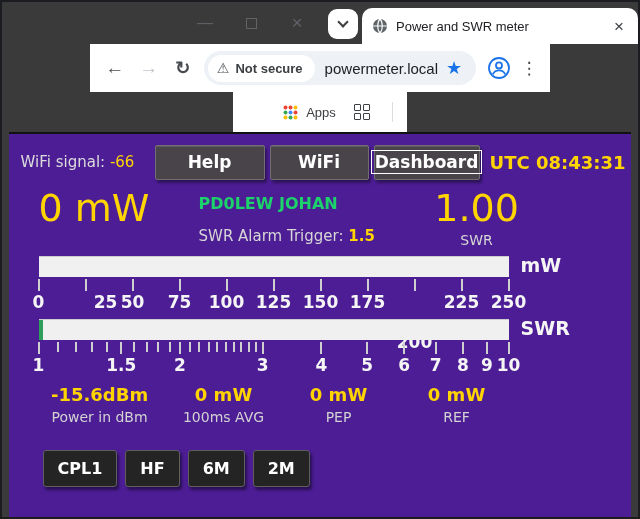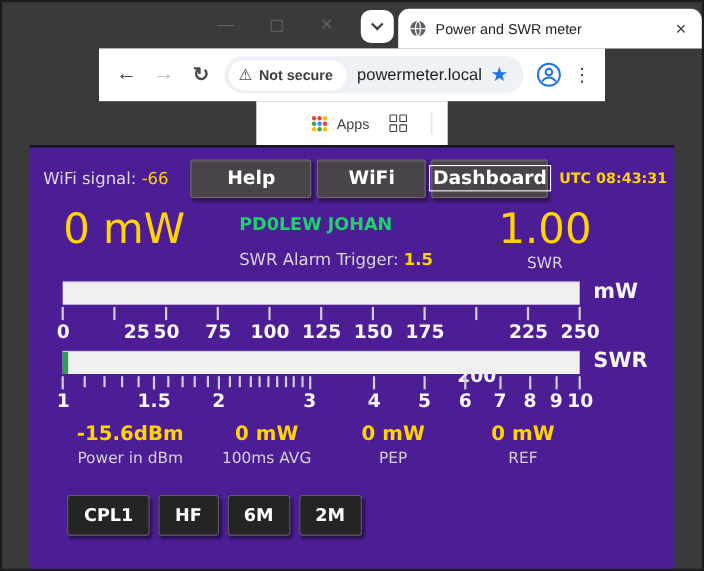--- a/index.html
+++ b/index.html
@@ -57,21 +57,21 @@
     font-family:"DejaVu Sans", sans-serif; color:#e6e6e6; overflow:hidden; }
   .hdr { display:flex; align-items:center; margin:10px 6px 0 12px; height:36px; }
   .wifi { font-size:15px; color:#dcdcdc; width:134px; flex:none; }
   .wifi b { color:#ffd400; font-weight:normal; }
   .pbtn { background:#494449; border:1px solid #716d71; border-radius:2px; color:#fff;
     font-weight:bold; font-size:17px; font-family:"DejaVu Sans",sans-serif; height:35px;
     margin-right:5px; box-shadow:2px 3px 3px rgba(0,0,0,.4), inset 0 1px 0 rgba(255,255,255,.12);
     display:flex; align-items:center; justify-content:center; }
   .pbtn.b0 { width:110px; } .pbtn.b1 { width:99px; } .pbtn.b2 { width:106px; }
   .pbtn .focusring { outline:1px solid #fff; padding:1px 3px; }
-  .utc { font-size:13px; font-weight:bold; color:#ffd400; margin-left:5px; white-space:nowrap; }
+  .utc { font-size:18px; font-weight:bold; color:#ffd400; margin-left:5px; white-space:nowrap; }
 
   .readout { display:flex; margin:8px 0 0 0; height:62px; }
   .big { font-size:38px; color:#ffd400; line-height:1.1; }
   .ro-power { width:190px; padding-left:30px; flex:none; }
   .ro-mid { width:185px; flex:none; text-align:left; padding-top:6px; }
   .callsign { color:#1cd26a; font-weight:bold; font-size:16px; margin-bottom:14px; }
   .alarm { font-size:15px; color:#d6d6d6; white-space:nowrap; }
   .alarm b { color:#ffd400; font-weight:bold; }
   .ro-right { width:170px; flex:none; text-align:center; padding-left:16px; }
   .ro-right .cap { font-size:14px; color:#d6d6d6; margin-top:2px; }

